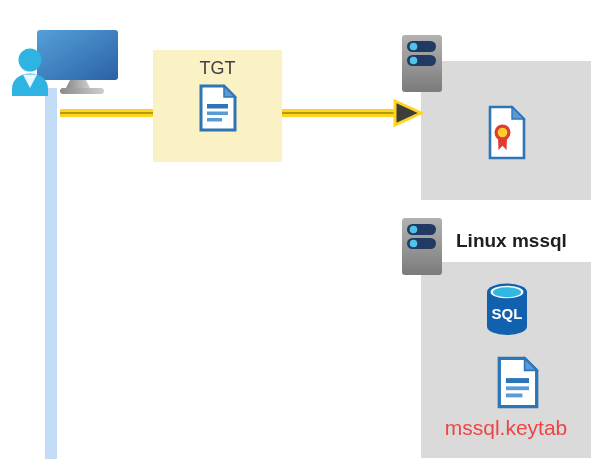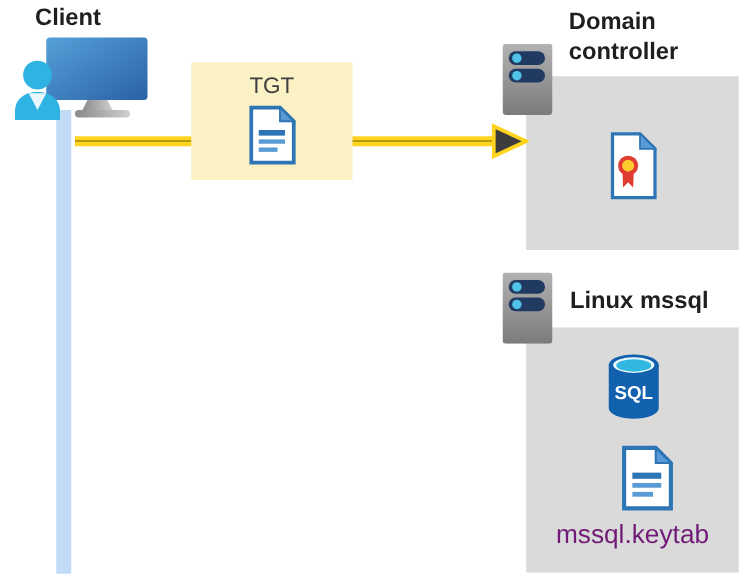--- a/index.html
+++ b/index.html
@@ -15,46 +15,45 @@
   #client-icon{left:10px;top:28px;z-index:4;}
   #timeline{
     left:45px;top:88px;width:12px;height:371px;background:#c2dcf7;z-index:1;
   }
   #arrow-shaft{
     left:60px;top:109px;width:338px;height:8px;z-index:2;
     background:linear-gradient(to bottom,#ffd41e 0 3px,#b8990a 3px 5px,#ffd41e 5px 8px);
   }
   #arrow-head{left:393px;top:98px;z-index:2;}
   #ticket-box{
-    left:153px;top:50px;width:129px;height:94px;background:#faf1c5;z-index:3;
+    left:153px;top:50px;width:129px;height:112px;background:#faf1c5;z-index:3;
     display:flex;justify-content:center;align-items:flex-start;gap:18px;padding-top:7px;box-sizing:border-box;
   }
   .ticket-col{display:flex;flex-direction:column;align-items:center;gap:5px;}
   .ticket-label{font-size:18px;color:#3f3f3f;line-height:22px;}
   .panel{background:#dadada;z-index:1;}
   #dc-box{left:421px;top:61px;width:170px;height:139px;}
   #linux-box{left:421px;top:262px;width:170px;height:196px;}
   #dc-server-icon{left:402px;top:35px;z-index:4;}
   #linux-server-icon{left:402px;top:218px;z-index:4;}
   #dc-label{left:455px;top:6px;width:135px;z-index:5;}
   #linux-label{left:456px;top:229px;width:140px;z-index:5;white-space:nowrap;}
   #cert-icon{left:488px;top:105px;z-index:4;}
   #sql-icon{left:486px;top:283px;z-index:4;}
   #keytab-icon{left:496px;top:356px;z-index:4;}
   #keytab-label{
     left:421px;top:416px;width:170px;text-align:center;z-index:5;
-    font-size:21px;color:#701a75;
+    font-size:21px;color:#ef4444;
   }
 </style>
 </head>
 <body>
 
 <div id="stage">
 
-  <div class="abs title" id="client-label">Client</div>
 
   <div class="abs" id="timeline"></div>
 
   <svg class="abs" id="client-icon" width="110" height="68" viewBox="0 0 110 68">
     <defs>
       <linearGradient id="monGrad" x1="0" y1="0" x2="1" y2="1">
         <stop offset="0" stop-color="#55a0d9"></stop>
           <stop offset="1" stop-color="#2a62a5"></stop>
       </linearGradient>
       <linearGradient id="standGrad" x1="0" y1="0" x2="1" y2="0">
@@ -97,21 +96,20 @@
           <stop offset="1" stop-color="#7b7b7b"></stop>
       </linearGradient>
     </defs>
     <rect x="0" y="0" width="40" height="57" rx="3" fill="url(#srvGrad1)"></rect>
     <rect x="5" y="6" width="29" height="11" rx="5.5" fill="#203a62"></rect>
     <circle cx="11.5" cy="11.5" r="3.8" fill="#4fc3e8"></circle>
     <rect x="5" y="20" width="29" height="11" rx="5.5" fill="#203a62"></rect>
     <circle cx="11.5" cy="25.5" r="3.8" fill="#4fc3e8"></circle>
   </svg>
 
-  <div class="abs title" id="dc-label">Domain controller</div>
 
   <svg class="abs" id="cert-icon" width="38" height="55" viewBox="0 0 38 55">
     <path d="M2,2 H24 L36,14 V53 H2 Z" fill="#ffffff" stroke="#2e75b6" stroke-width="2.6"></path>
     <path d="M24,2 L36,14 H24 Z" fill="#5b9bd5" stroke="#2e75b6" stroke-width="1.4"></path>
     <path d="M10,33.5 L19,33.5 L18.5,45 L14.5,40.8 L10.5,45 Z" fill="#e03c31"></path>
     <circle cx="14.5" cy="27.5" r="8" fill="#e03c31"></circle>
     <circle cx="14.5" cy="27.5" r="4.8" fill="#ffcc2f"></circle>
   </svg>
 
   <div class="abs panel" id="linux-box"></div>

